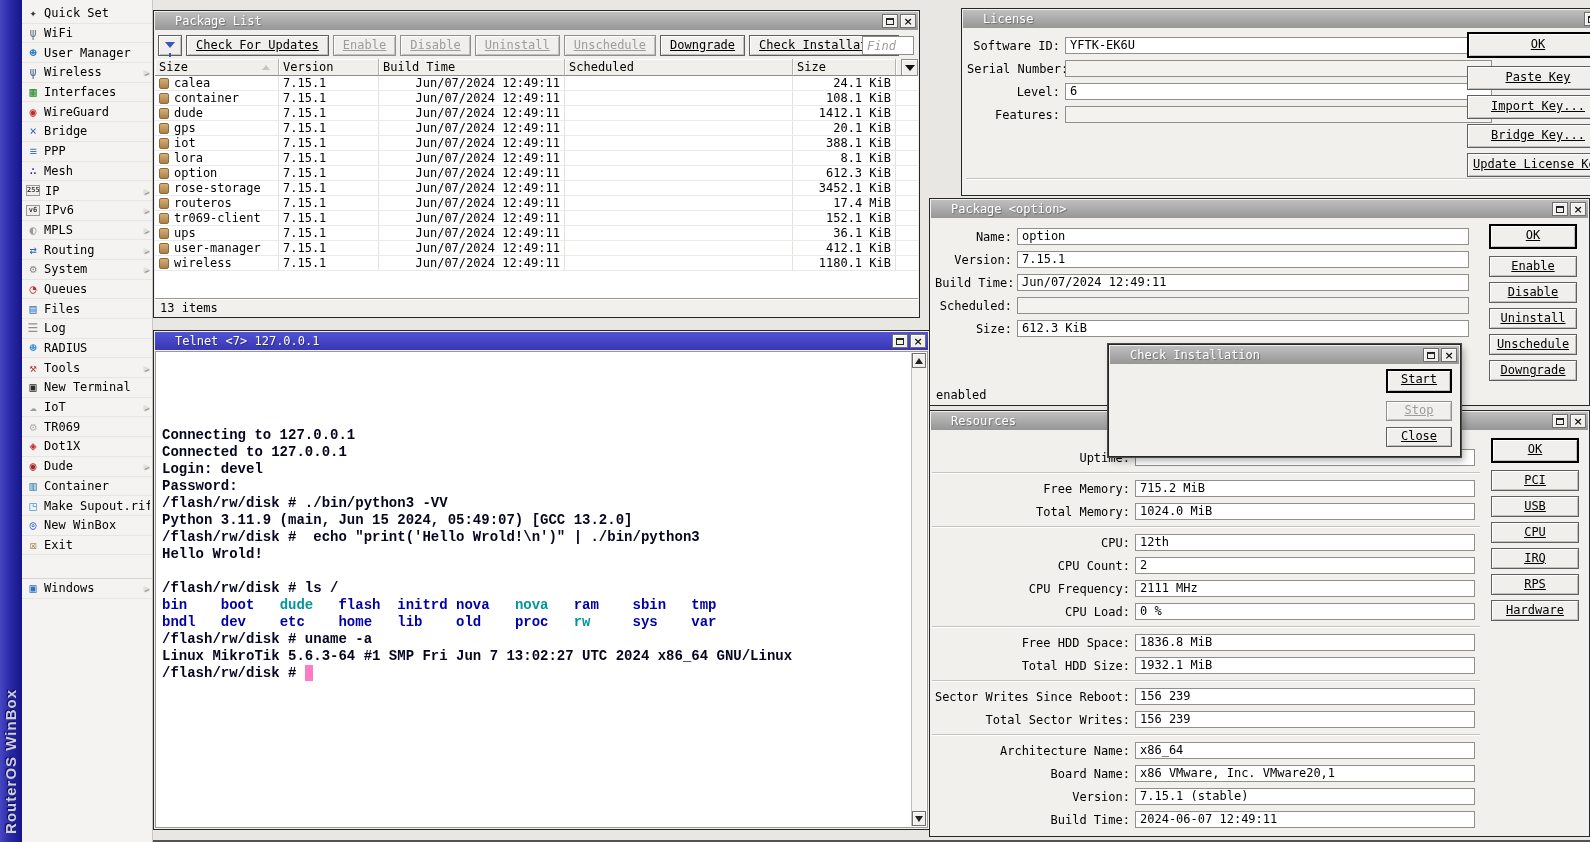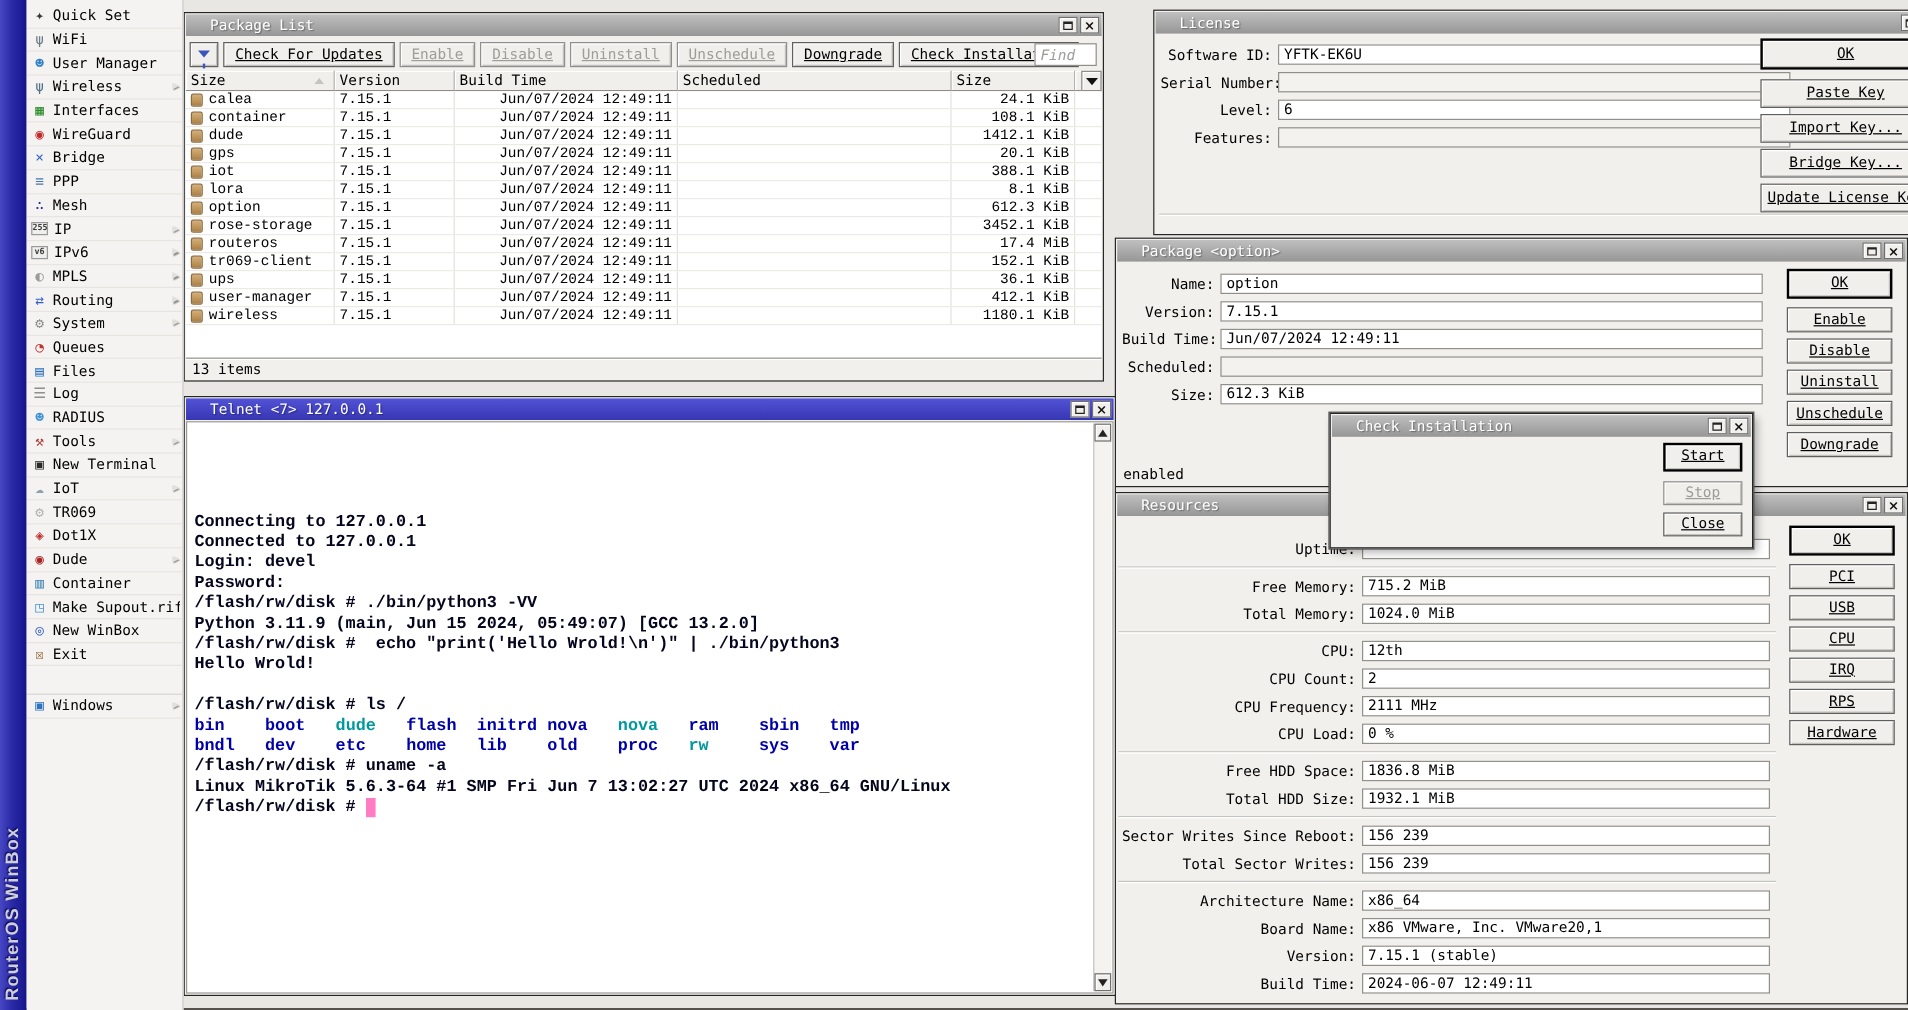--- a/index.html
+++ b/index.html
@@ -68,21 +68,21 @@
   .find-input::placeholder { color:#9e9c98; }
   .grid-head { display:flex; height:17px; background:#f0efec; margin:0 1px; position:relative; }
   .gh-cell { border-right:1px solid #b5b3af; border-bottom:1px solid #8e8c88; box-shadow:inset 1px 1px 0 #fff;
     padding:0 4px; white-space:nowrap; display:flex; align-items:center; }
   .w-name{width:124px;} .w-ver{width:100px;} .w-build{width:186px;} .w-sched{width:228px;} .w-size{width:103px;} .w-fill{flex:1;}
   .sort-tri { width:0; height:0; border-left:4px solid transparent; border-right:4px solid transparent;
     border-bottom:5px solid #c6c4c0; margin-left:auto; margin-right:4px; }
   .hdr-drop { position:absolute; right:0; top:0; width:17px; height:17px; background:#f0efec;
     border:1px solid #8e8c88; box-shadow:inset 1px 1px 0 #fff; display:flex; align-items:center; justify-content:center; }
   .drop-tri { width:0; height:0; border-left:5px solid transparent; border-right:5px solid transparent; border-top:6px solid #111; }
-  .grid-body { position:absolute; top:65px; bottom:19px; left:1px; right:1px; background:#fff; overflow:hidden;font-family:Liberation Mono, monospace; }
+  .grid-body { position:absolute; top:65px; bottom:19px; left:1px; right:1px; background:#fff; overflow:hidden; }
   .prow { display:flex; height:15px; border-bottom:1px solid #eceae6; }
   .cell { border-right:1px solid #e4e2de; padding:0 4px; white-space:nowrap; overflow:hidden;
     display:flex; align-items:center; }
   .c-name{width:124px;} .c-ver{width:100px;} .c-build{width:186px; justify-content:flex-end;}
   .c-sched{width:228px;} .c-size{width:103px; justify-content:flex-end;} .c-fill{flex:1; border-right:none;}
   .pkg-icon { width:10px; height:11px; background:linear-gradient(#d6af76,#ab8046); border:1px solid #8a6a3e;
     border-radius:2px; margin-right:5px; flex:none; }
   .statusbar { position:absolute; left:1px; right:1px; bottom:1px; height:18px; border-top:1px solid #9a9894;
     box-shadow:inset 0 1px 0 #fff; display:flex; align-items:center; padding:0 5px; background:#f1f0ed; }
 

